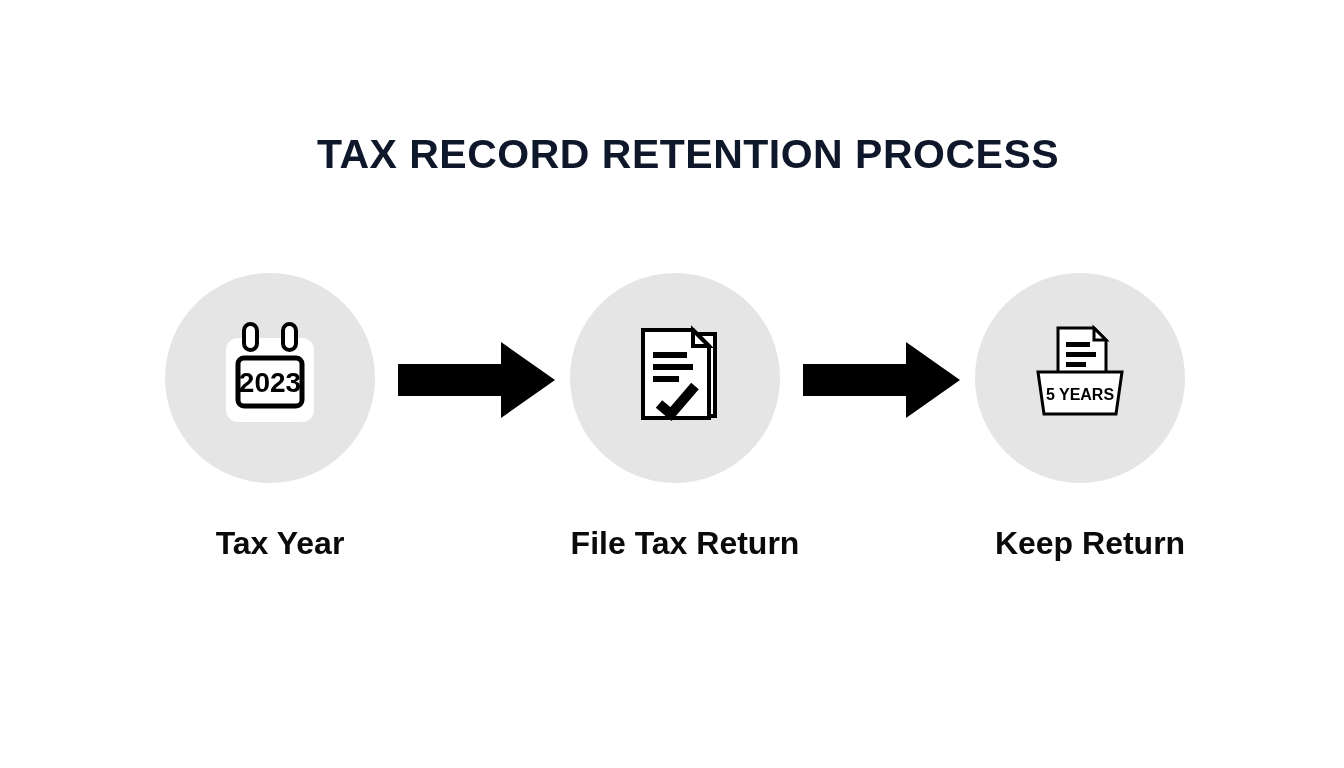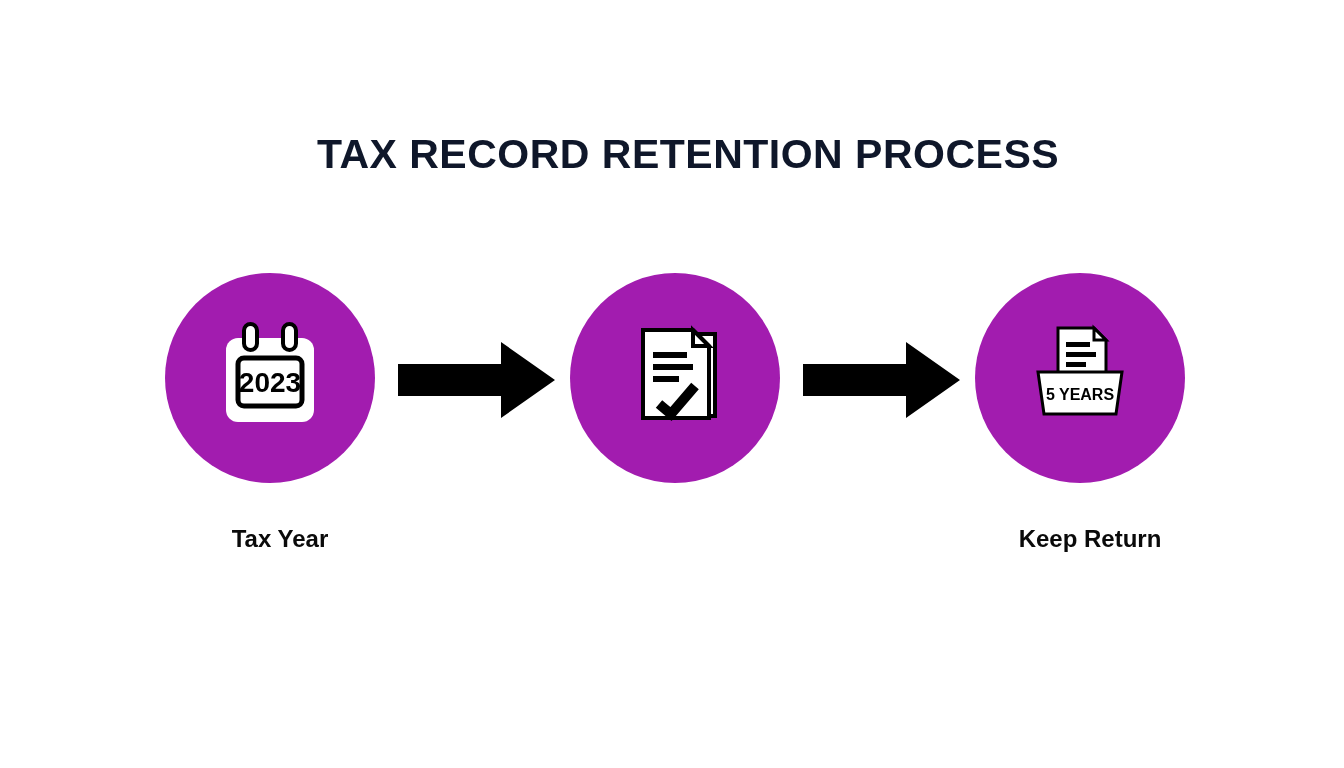--- a/index.html
+++ b/index.html
@@ -28,34 +28,34 @@
     letter-spacing: 0.5px;
     line-height: 1;
     color: #0f172a;
   }
   .step-circle {
     position: absolute;
     top: 273px;
     width: 210px;
     height: 210px;
     border-radius: 50%;
-    background: #a21caf;
+    background: #e5e5e5;
     display: flex;
     align-items: center;
     justify-content: center;
   }
   .circle-1 { left: 165px; }
   .circle-2 { left: 570px; }
   .circle-3 { left: 975px; align-items: center; }
   .step-label {
     position: absolute;
     top: 526px;
     width: 320px;
     text-align: center;
-    font-size: 24px;
+    font-size: 32px;
     font-weight: bold;
     color: #0a0a0a;
     line-height: 1.1;
   }
   .label-1 { left: 120px; }
   .label-2 { left: 525px; }
   .label-3 { left: 930px; }
   .flow-arrow {
     position: absolute;
     top: 341px;
@@ -102,20 +102,21 @@
 
       <path d="M84,18 v16 h16 z" fill="#ffffff" stroke="#000000" stroke-width="4"></path>
 
       <rect x="44" y="40" width="34" height="6" fill="#000000"></rect>
       <rect x="44" y="52" width="40" height="6" fill="#000000"></rect>
       <rect x="44" y="64" width="26" height="6" fill="#000000"></rect>
 
       <polyline points="50,92 62,102 86,74" fill="none" stroke="#000000" stroke-width="10"></polyline>
     </svg>
   </div>
+  <div class="step-label label-2">File Tax Return</div>
 
   <svg class="flow-arrow arrow-2" viewBox="0 0 158 78">
     <polygon points="0,23 103,23 103,1 157,39 103,77 103,55 0,55" fill="#000000"></polygon>
   </svg>
 
   <div class="step-circle circle-3">
     <svg width="132" height="132" viewBox="0 0 132 132">
 
       <path d="M44,16 h36 l12,12 v40 h-48 z" fill="#ffffff" stroke="#000000" stroke-width="3"></path>
       <path d="M80,16 v12 h12 z" fill="#ffffff" stroke="#000000" stroke-width="3"></path>

